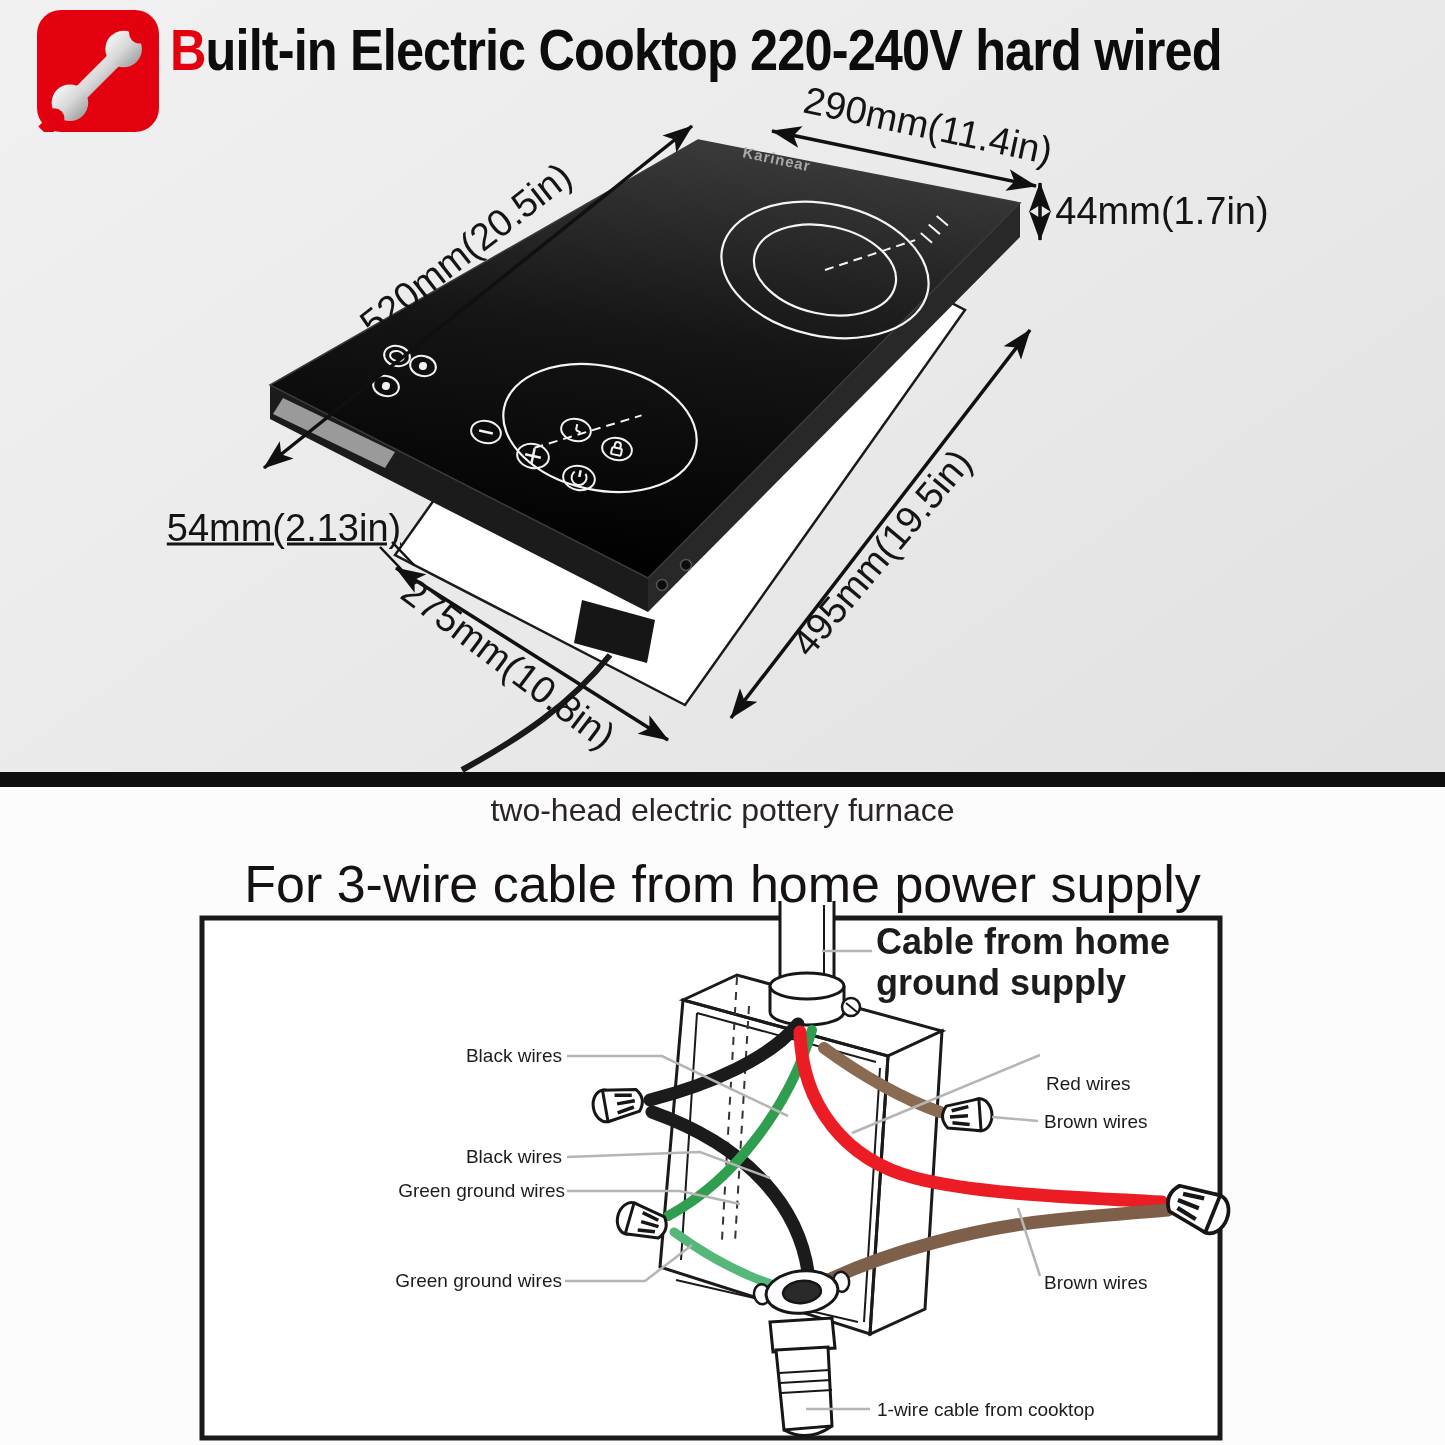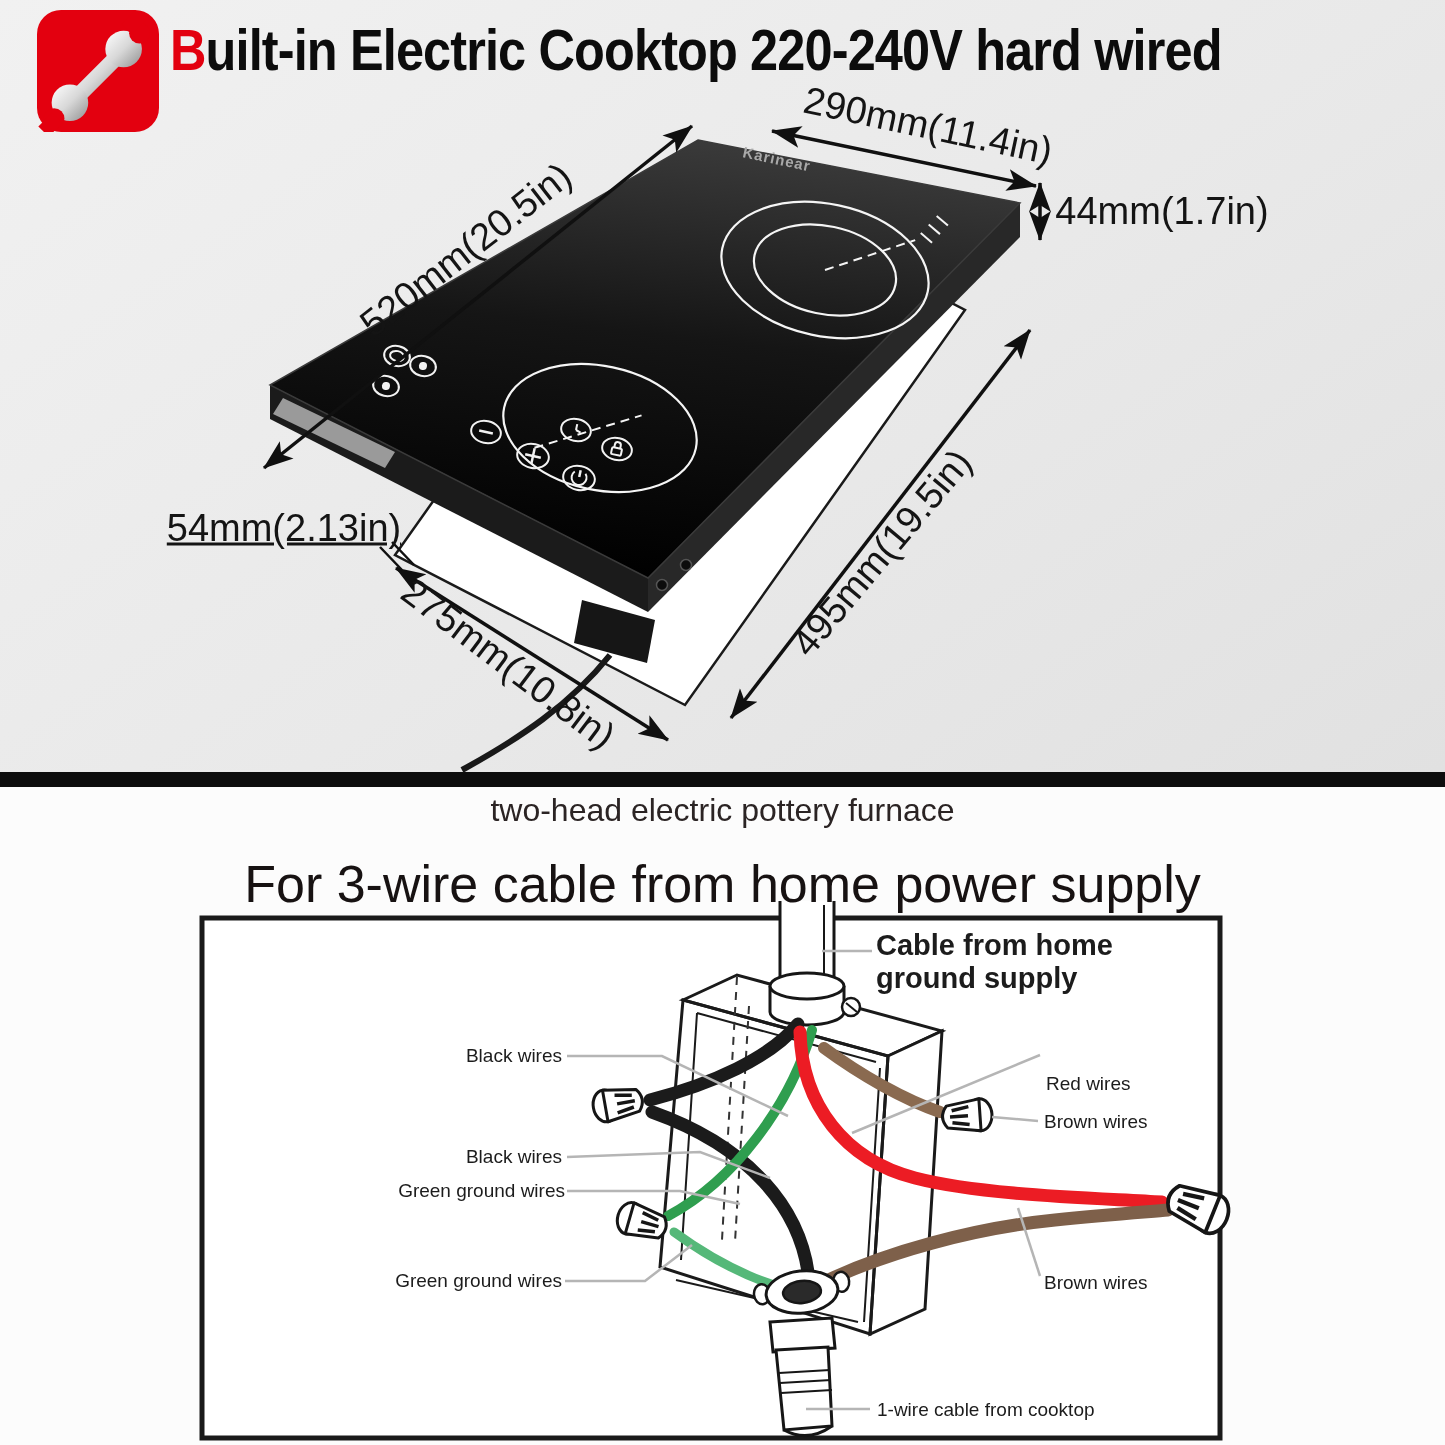--- a/index.html
+++ b/index.html
@@ -9,21 +9,21 @@
   .bg-bottom{position:absolute;left:0;top:787px;width:1445px;height:658px;background:#fcfcfc;}
   .divider{position:absolute;left:0;top:772px;width:1445px;height:15px;background:#0d0d0d;}
   svg.art{position:absolute;left:0;top:0;width:1445px;height:1445px;}
   .tool-icon{position:absolute;left:37px;top:10px;width:122px;height:122px;background:#e3000f;border-radius:24px;}
   .tool-icon svg{width:100%;height:100%;}
   .title{position:absolute;left:170px;top:16px;font-size:58px;font-weight:bold;color:#0c0c0c;
          white-space:nowrap;letter-spacing:-1px;transform:scaleX(0.87);transform-origin:left top;}
   .title .lead{color:#e3000f;}
   .dim{position:absolute;font-size:38px;color:#141414;white-space:nowrap;}
   .wlabel{position:absolute;font-size:19px;color:#1c1c1c;white-space:nowrap;}
-  .wlabel.bold{font-weight:bold;font-size:29px;line-height:1.15;}
+  .wlabel.bold{font-weight:bold;font-size:36px;line-height:1.15;}
   .sub1{position:absolute;top:792px;left:50%;transform:translateX(-50%);font-size:32px;color:#2b2424;white-space:nowrap;}
   .sub2{position:absolute;top:842px;left:50%;transform:translateX(-50%);font-size:52px;color:#171212;white-space:nowrap;margin-top:12px;}
 </style>
 </head>
 <body>
 
 <div class="page">
   <div class="bg-top"></div>
   <div class="bg-bottom"></div>
   <div class="divider"></div>

